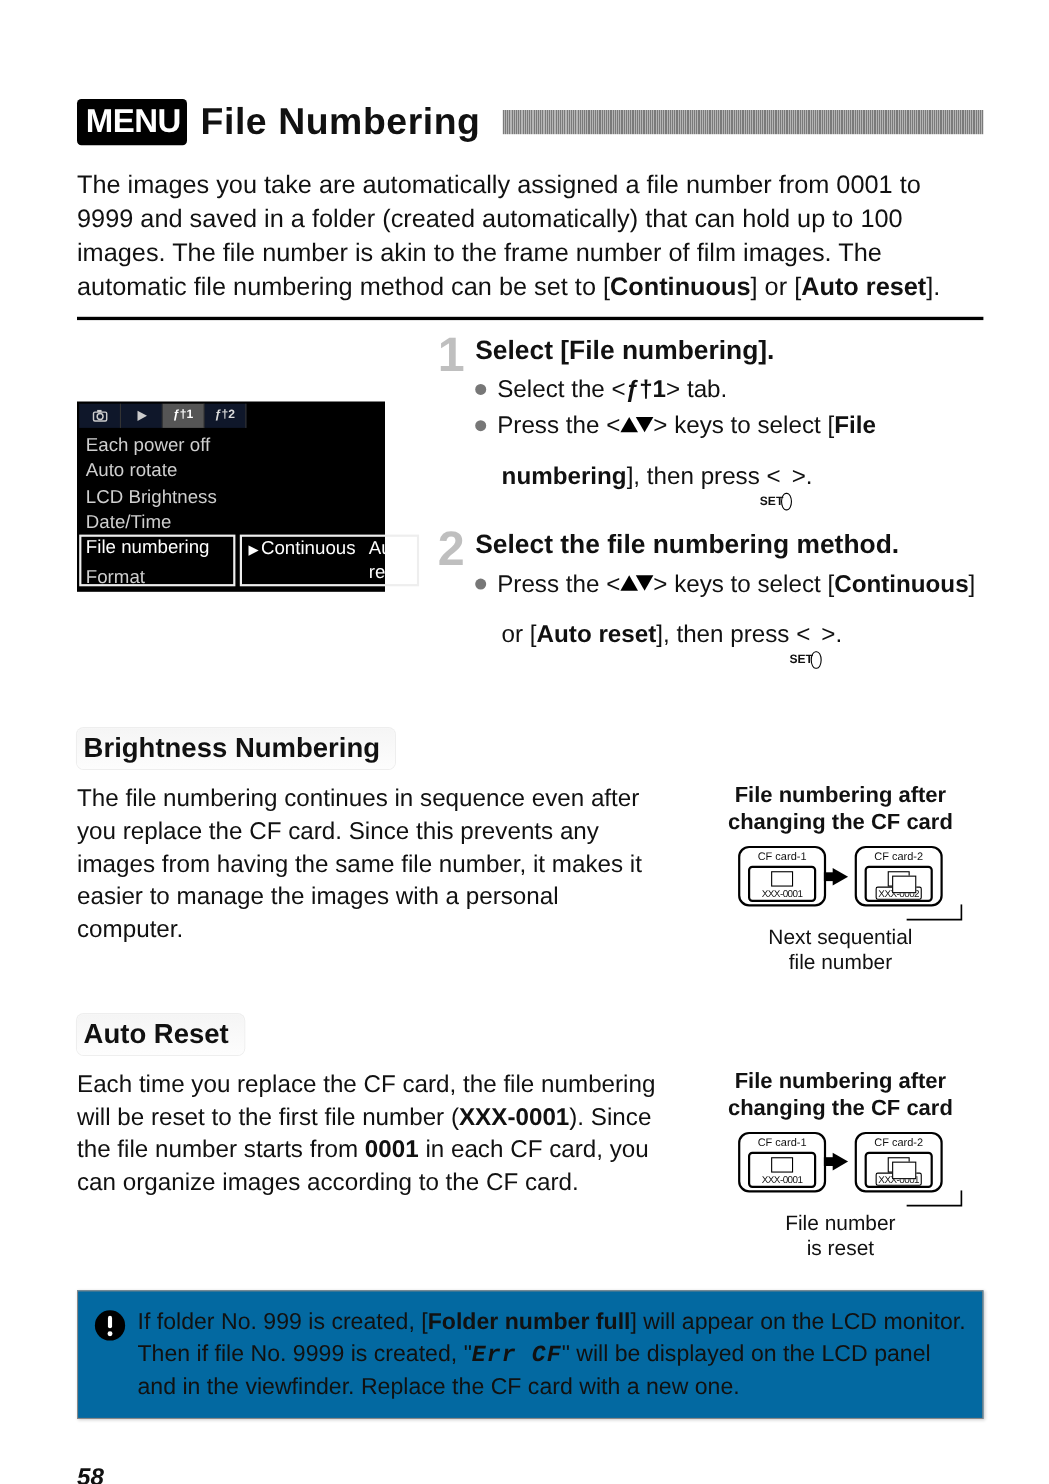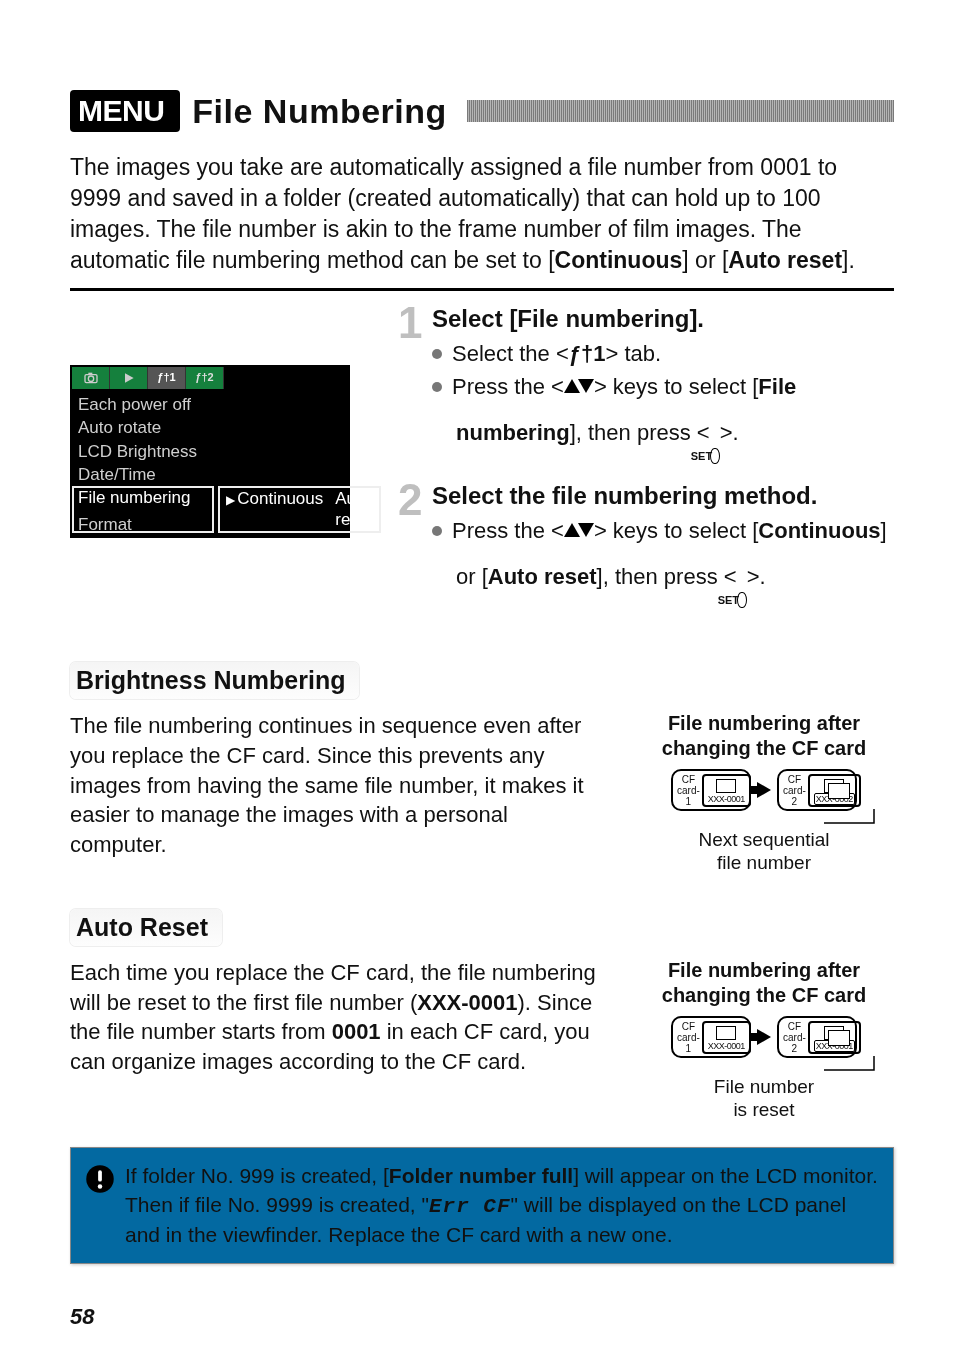--- a/index.html
+++ b/index.html
@@ -19,21 +19,21 @@
     display: flex;
     align-items: center;
     gap: 12px;
     margin-bottom: 20px;
   }
   .menu-badge {
     background: #000;
     color: #fff;
     font-weight: 900;
     font-size: 30px;
-    padding: 4px 16px 4px 8px;
+    padding: 4px 6px 4px 8px;
     border-radius: 4px;
     letter-spacing: -0.5px;
     font-family: "Arial Black", Arial, sans-serif;
   }
   .title-text {
     font-size: 34px;
     font-weight: 900;
     letter-spacing: 0.5px;
   }
   .title-bar {
@@ -81,21 +81,21 @@
   .lcd-tab {
     width: 38px;
     height: 22px;
     display: flex;
     align-items: center;
     justify-content: center;
     font-weight: bold;
     font-size: 11px;
     color: #ddd;
     border-right: 1px solid #333;
-    background: #15803d;
+    background: #0f172a;
   }
   .lcd-tab.active { background: #555; color:#fff; }
   .lcd-tab svg { width: 16px; height: 16px; }
   .lcd-line { padding: 1px 6px; color: #cfcfcf; white-space: nowrap; }
   .lcd-row {
     display: flex;
     align-items: stretch;
     padding: 0;
   }
   .lcd-selected {
@@ -227,21 +227,21 @@
     justify-content:center;
     gap: 6px;
     margin-bottom: 4px;
   }
   .card {
     border: 2px solid #000;
     border-radius: 10px;
     padding: 3px 4px 2px 4px;
     width: 80px;
     display:flex;
-    flex-direction:row;
+    flex-direction:column;
     align-items:center;
     gap:2px;
   }
   .card-label { font-size: 10px; }
   .card-inner {
     border: 2px solid #000;
     border-radius: 4px;
     padding: 3px 4px 1px 4px;
     display:flex;
     flex-direction:column;

